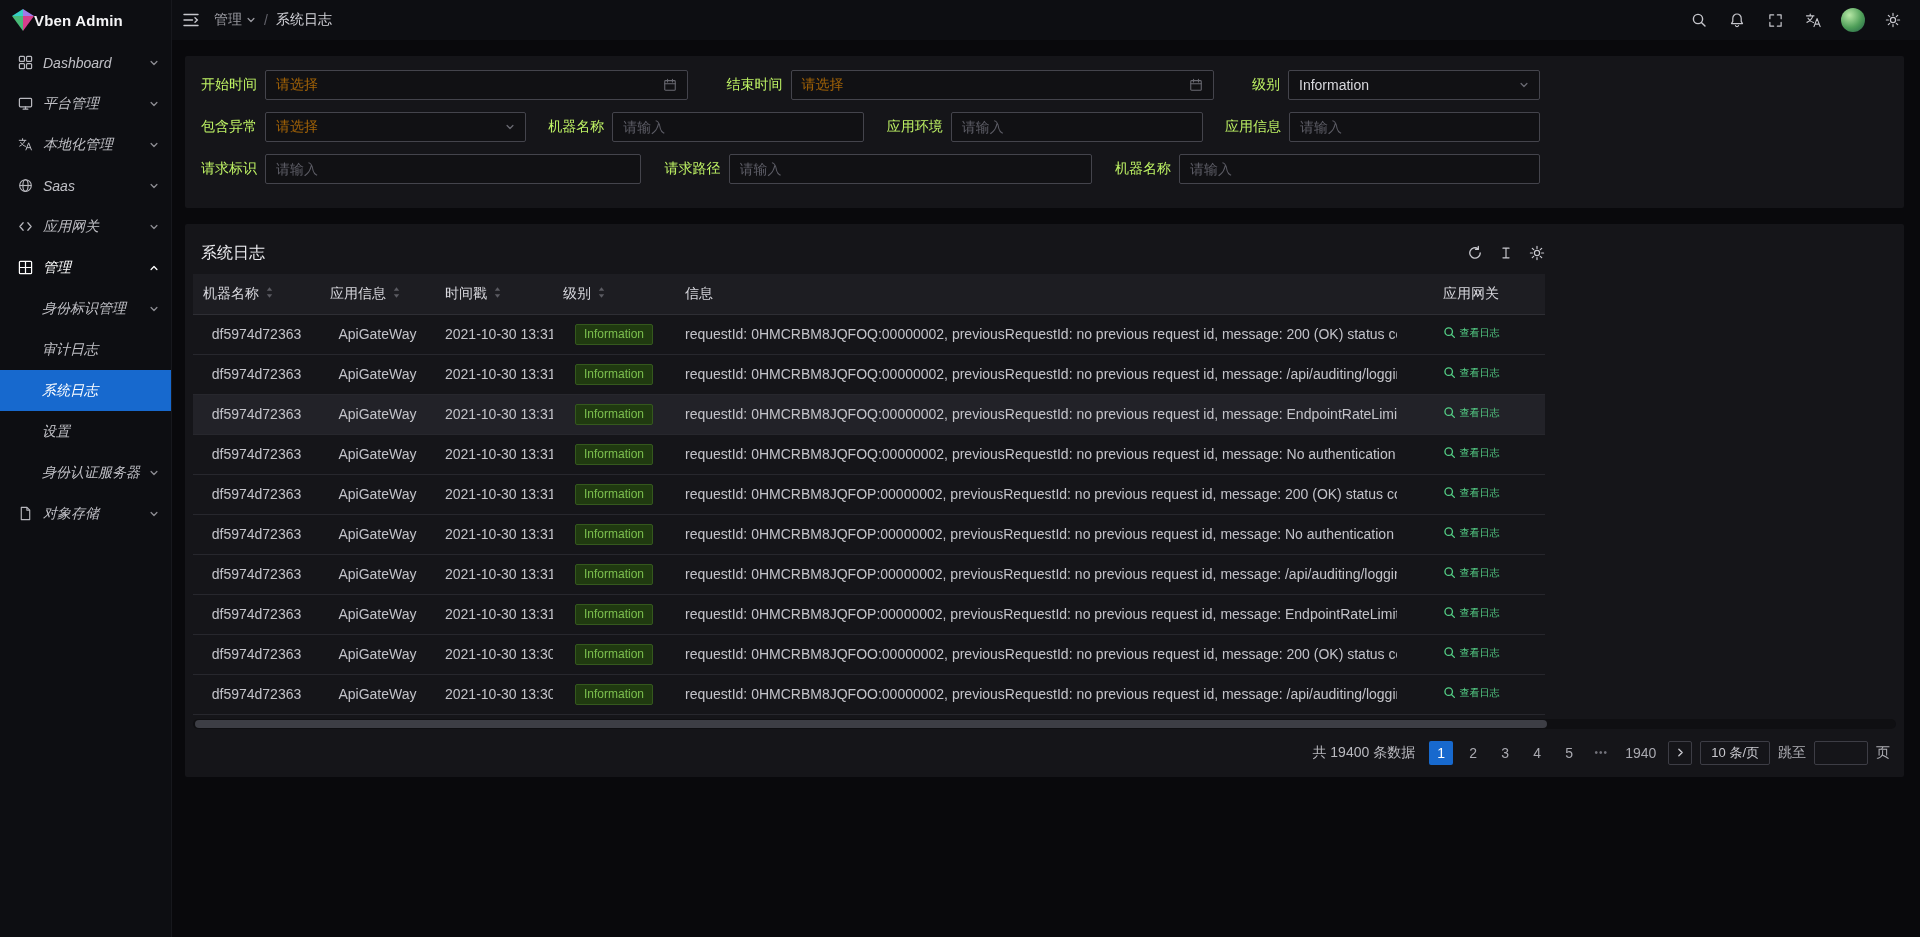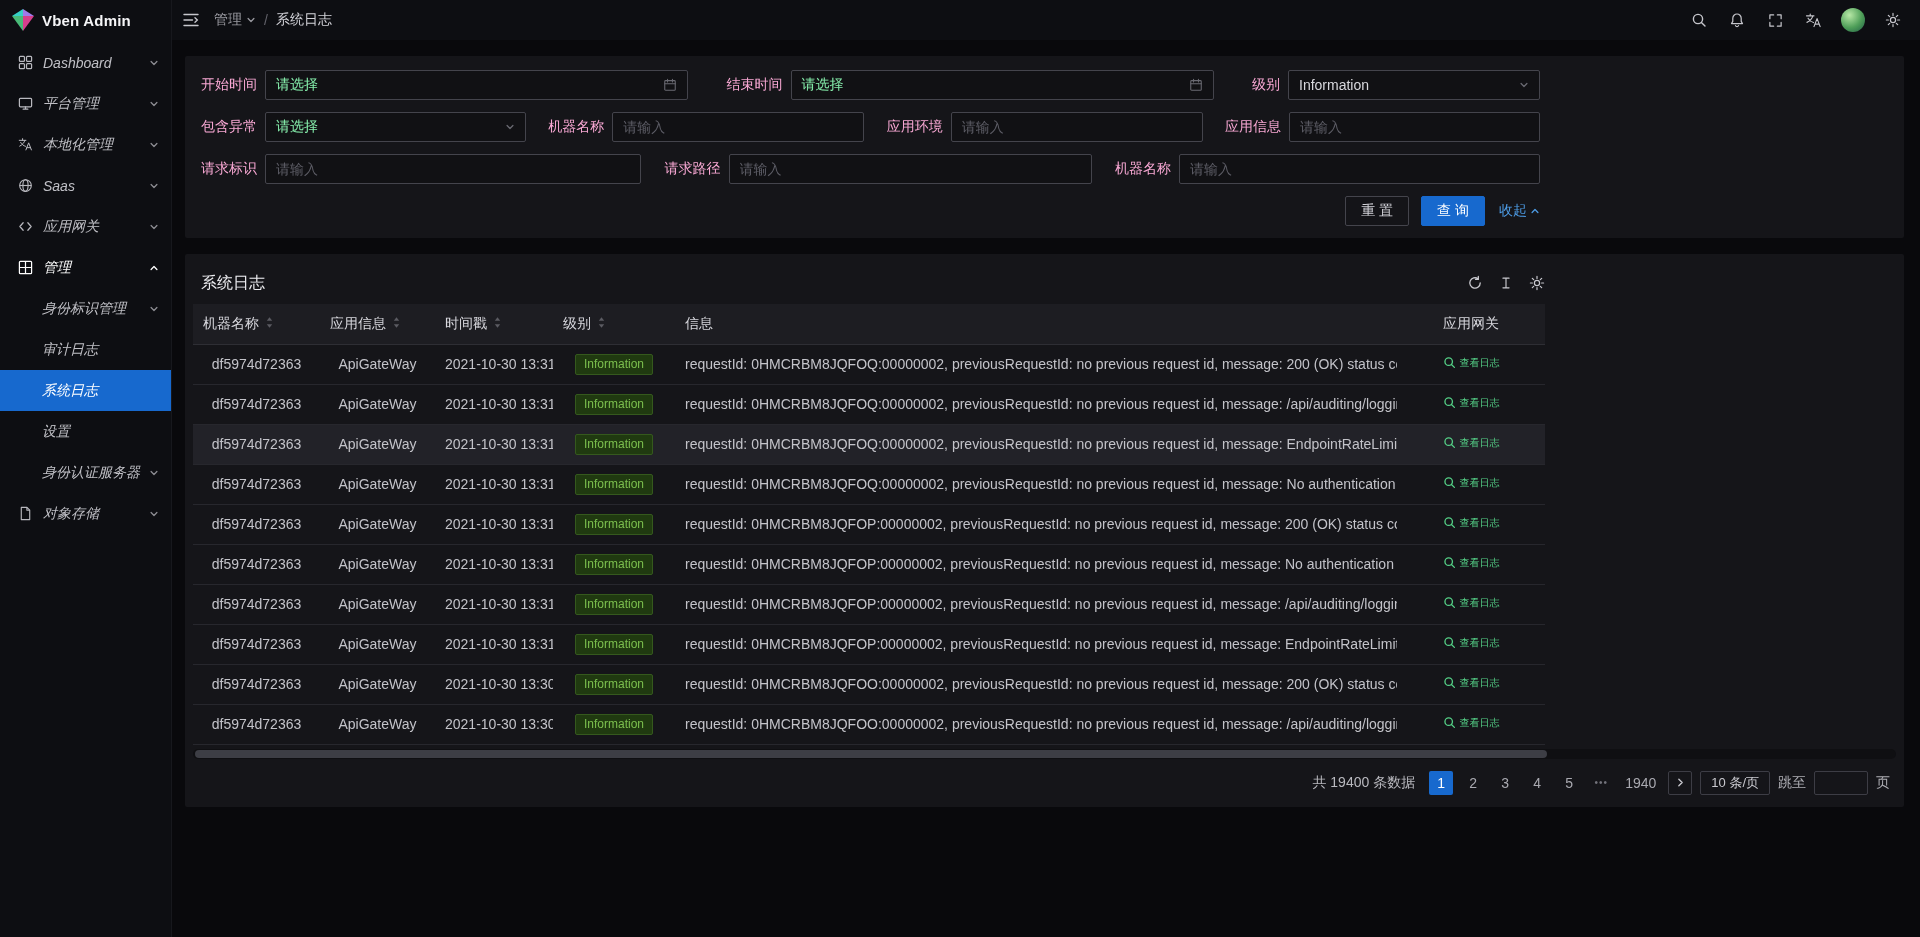--- a/index.html
+++ b/index.html
@@ -9,21 +9,21 @@
     font-size: 14px;
     color: #c9c9cd;
     background: #09090c;
   }
   .icon svg, .chev svg { display: block; }
 
   .app { display: flex; width: 100%; height: 100%; }
 
   
   .sidebar { width: 172px; min-width: 172px; background: #0d0e12; display: flex; flex-direction: column; border-right: 1px solid #17181d; }
-  .logo { height: 40px; display: flex; align-items: center; gap: 8px; padding: 16px 12px; cursor: pointer; }
+  .logo { height: 40px; display: flex; align-items: center; padding: 16px 12px; cursor: pointer; }
   .logo-title { color: #f5f5f7; font-weight: bold; font-size: 15px; letter-spacing: .2px; white-space: nowrap; }
   .menu { flex: 1; padding-top: 2px; overflow: hidden; font-style: italic; }
   .menu-item { height: 41px; display: flex; align-items: center; padding: 0 12px 0 18px; color: #c0c0c6; cursor: pointer; }
   .menu-item .icon { margin-right: 10px; color: #b9b9bf; display: flex; }
   .menu-item .menu-label { flex: 1; white-space: nowrap; overflow: hidden; }
   .menu-item .chev { color: #8d8d93; display: flex; }
   .menu-item.sub { padding-left: 42px; }
   .menu-item.open, .menu-item.open .icon, .menu-item.open .chev { color: #ffffff; }
   .menu-item.active { background: var(--accent, #1769ce); color: #fff; }
 
@@ -42,23 +42,23 @@
 
   
   .content { flex: 1; padding: 16px 16px 0 13px; min-width: 0; }
   .panel { background: #151519; border-radius: 2px; }
 
   
   .filter-panel { padding: 14px 16px 12px; }
   .filter-form { width: 1339px; }
   .f-row { display: flex; justify-content: space-between; align-items: center; margin-bottom: 12px; }
   .f-field { display: flex; align-items: center; }
-  .f-label { color: #f9a8d4; margin-right: 8px; white-space: nowrap; }
+  .f-label { color: #bef264; margin-right: 8px; white-space: nowrap; }
   .f-control { height: 30px; background: #111114; border: 1px solid #44444c; border-radius: 2px; display: flex; align-items: center; padding: 0 10px; cursor: pointer; }
-  .f-control .ph { color: #86efac; flex: 1; }
+  .f-control .ph { color: #a16207; flex: 1; }
   .f-control .val { color: #d9d9de; flex: 1; }
   .f-control .suffix { color: #6a6a72; display: flex; margin-left: 8px; }
   .f-control input { flex: 1; width: 100%; background: transparent; border: none; outline: none; color: #e5e5e5; font: inherit; }
   .f-control input::placeholder { color: #5d5d66; }
   .f-control.kind-input { cursor: text; }
   .filter-actions { width: 1339px; display: flex; justify-content: flex-end; align-items: center; gap: 12px; }
   .btn { height: 30px; padding: 0 15px; border-radius: 2px; font: inherit; cursor: pointer; border: 1px solid transparent; }
   .btn-default { background: #141418; border-color: #44444c; color: #d4d4da; }
   .btn-primary { background: var(--accent, #1769ce); border-color: var(--accent, #1769ce); color: #fff; }
   .collapse-link { display: flex; align-items: center; gap: 3px; color: var(--link, #4d9ce6); cursor: pointer; margin-left: 2px; }
@@ -384,32 +384,20 @@
                 </div>
               </div>
               <div class="f-field">
                 <span class="f-label">机器名称</span>
                 <div class="f-control kind-input" style="width: 361px;">
                   <input placeholder="请输入" style="">
                 </div>
               </div>
             </div>
           </div>
-        <div class="filter-actions">
-          <button class="btn btn-default">重 置</button>
-          <button class="btn btn-primary">查 询</button>
-          <a class="collapse-link">
-            <span>收起</span>
-            <span class="chev">
-              <svg width="10" height="10" viewBox="0 0 12 12" fill="none" stroke="currentColor" stroke-width="1.5" stroke-linecap="round" stroke-linejoin="round">
-                  <path d="M2.5 7.8 6 4.2l3.5 3.6"></path>
-                </svg>
-            </span>
-          </a>
-        </div>
       </section>
 
       <section class="panel table-panel">
         <div class="panel-header">
           <div class="panel-title">系统日志</div>
           <div class="toolbar">
               <span class="icon">
                 <svg width="16" height="16" viewBox="0 0 16 16" fill="none" stroke="currentColor" stroke-width="1.3" stroke-linecap="round">
                   <path d="M13.2 8A5.2 5.2 0 1 1 11 3.7"></path>
                   <path d="M11.3 1.5v2.8H8.5"></path>

